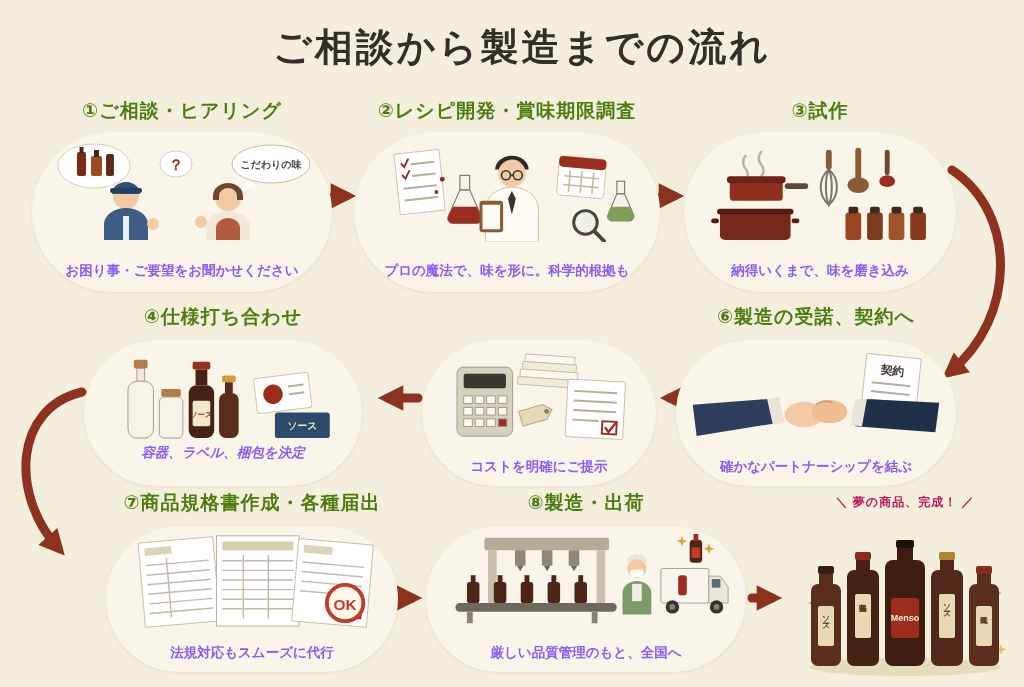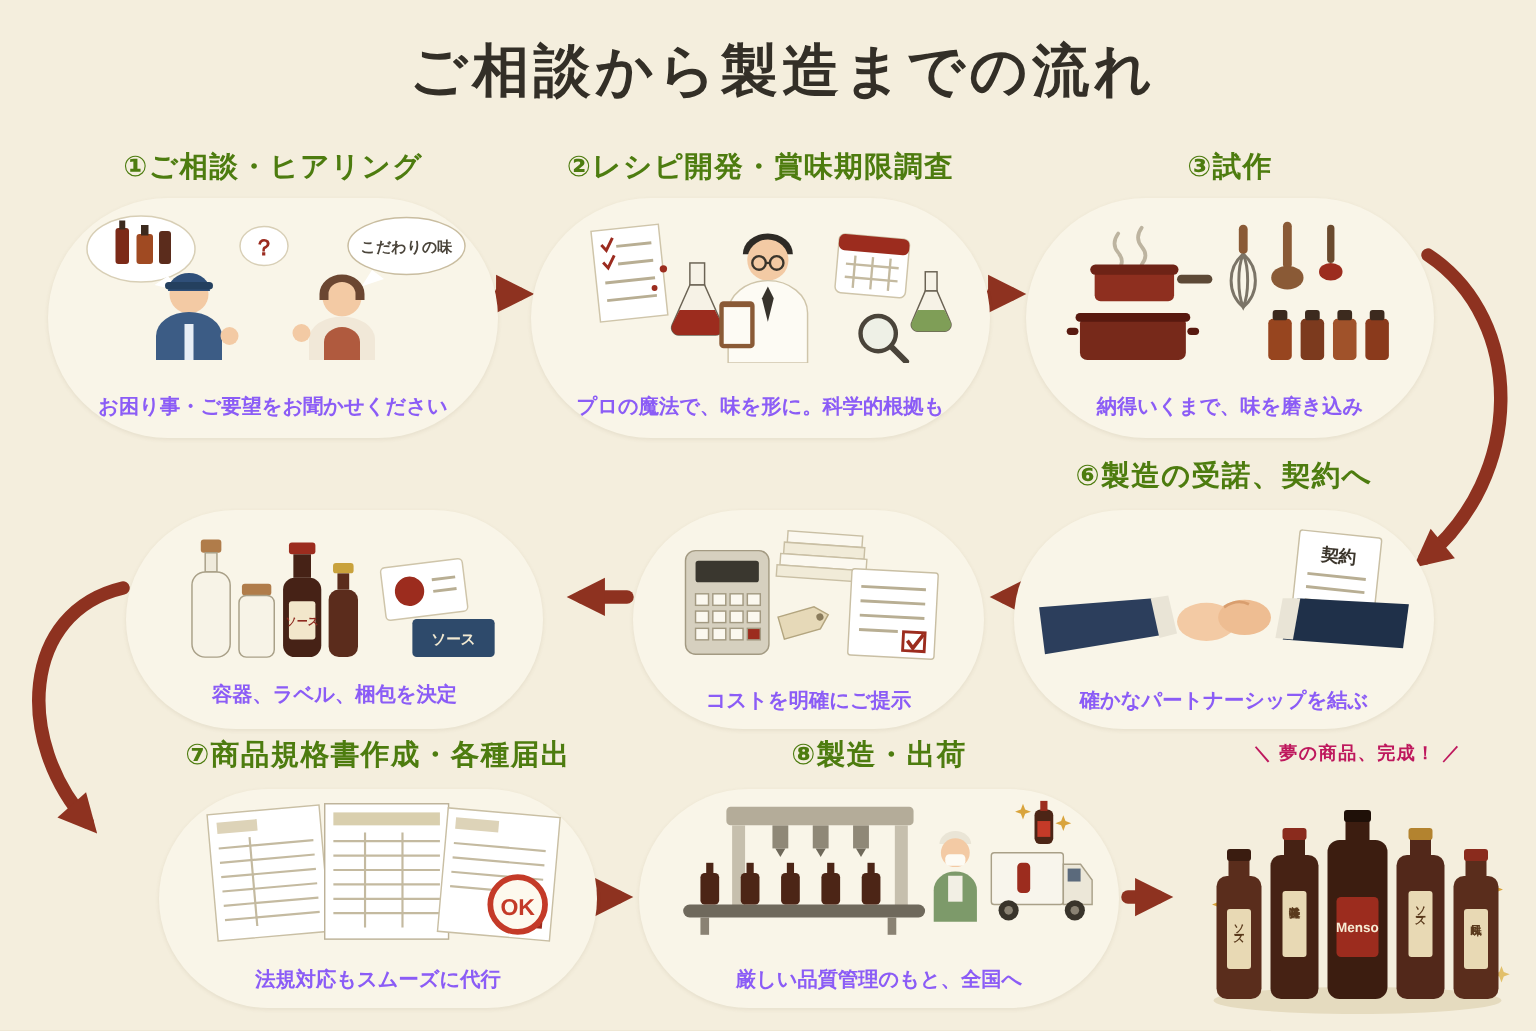--- a/index.html
+++ b/index.html
@@ -199,20 +199,21 @@
           <rect x="193" y="68" width="10" height="7" rx="2" fill="#3c2a1e"></rect>
           <rect x="212" y="74" width="16" height="28" rx="3" fill="#8a3a1c"></rect>
           <rect x="215" y="68" width="10" height="7" rx="2" fill="#3c2a1e"></rect>
         </g>
       </svg>
       <div class="caption">納得いくまで、味を磨き込み</div>
     </div>
   </section>
 
   <section class="step" style="left:84px;top:304px;width:278px;height:182px;">
+    <div class="step-title">④仕様打ち合わせ</div>
     <div class="capsule" style="top:36px;height:146px;">
       <svg class="illus" style="top:6px;" width="246" height="96" viewBox="0 0 250 98">
         <g>
           <rect x="34" y="14" width="14" height="9" rx="2" fill="#b07c4a"></rect>
           <rect x="37" y="23" width="8" height="13" fill="#efeadb" stroke="#a9a088"></rect>
           <rect x="28" y="36" width="26" height="58" rx="9" fill="#f7f3e7" stroke="#a9a088"></rect>
         </g>
         <g>
           <rect x="62" y="44" width="20" height="8" rx="2" fill="#b07c4a"></rect>
           <rect x="60" y="52" width="24" height="42" rx="5" fill="#f7f3e7" stroke="#a9a088"></rect>
@@ -233,21 +234,21 @@
           <rect x="158" y="30" width="56" height="36" rx="3" fill="#ffffff" stroke="#cfc5aa"></rect>
           <circle cx="176" cy="48" r="10" fill="#9c2c1e"></circle>
           <line x1="192" y1="42" x2="208" y2="42" stroke="#b8ae93" stroke-width="2"></line>
           <line x1="192" y1="50" x2="208" y2="50" stroke="#b8ae93" stroke-width="2"></line>
         </g>
         <g>
           <rect x="178" y="68" width="56" height="26" rx="3" fill="#2e4a6b"></rect>
           <text x="206" y="85" font-size="10" font-weight="bold" fill="#f2ead2" text-anchor="middle">ソース</text>
         </g>
       </svg>
-      <div class="caption" style="bottom:14px;">容器、ラベル、梱包を決定</div>
+      <div class="caption" style="bottom:24px;font-style:italic;">容器、ラベル、梱包を決定</div>
     </div>
   </section>
 
   <section class="step" style="left:422px;top:304px;width:234px;height:182px;">
     <div class="capsule" style="top:36px;height:146px;">
       <svg class="illus" style="top:6px;" width="212" height="94" viewBox="0 0 215 98">
         <g>
           <rect x="22" y="22" width="58" height="72" rx="7" fill="#d6d0bf" stroke="#a39a82"></rect>
           <rect x="29" y="29" width="44" height="15" rx="2" fill="#3a372f"></rect>
           <rect x="29" y="52" width="9" height="8" fill="#fbf8ef" stroke="#a39a82"></rect>

